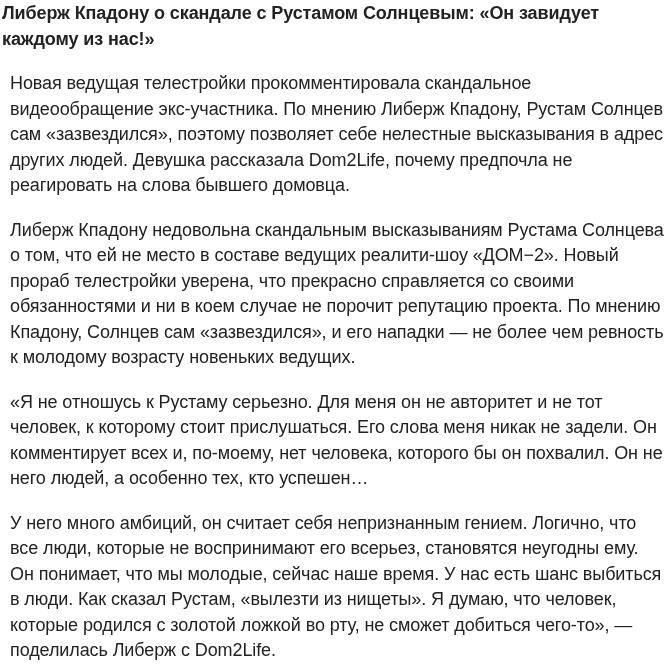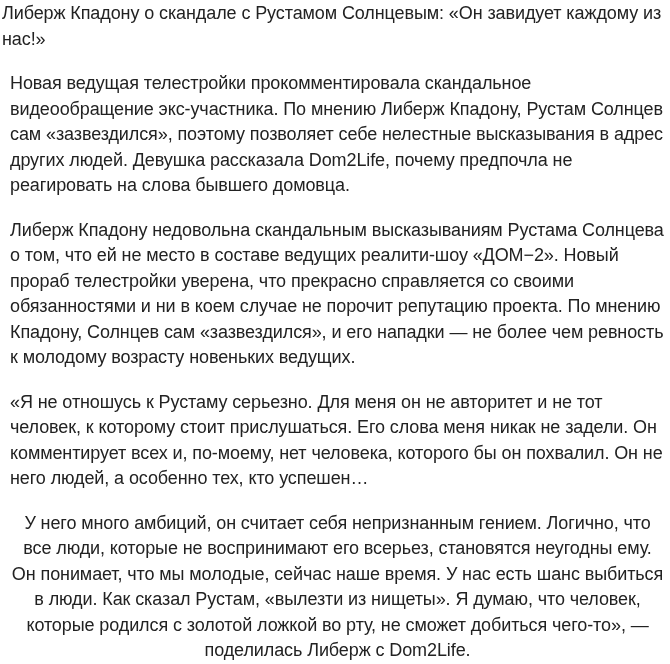--- a/index.html
+++ b/index.html
@@ -15,33 +15,32 @@
   .article {
     box-sizing: border-box;
     width: 670px;
     padding: 1px 5px 0 2px;
     font-family: "Liberation Sans", sans-serif;
     color: #222222;
     letter-spacing: -0.1px;
   }
   .article h1 {
     font-size: 18px;
-    font-weight: 400;
+    font-weight: 700;
     line-height: 25.5px;
     margin: 0 0 19px 0;
   }
   .article p {
     font-size: 18px;
     font-weight: 400;
     line-height: 25.5px;
     margin: 0 0 19px 8px;
   }
   .article p:last-child {
     margin-bottom: 0;
-    text-align: center;
   }
 </style>
 </head>
 <body>
 
 <article class="article">
   <h1>Либерж Кпадону о скандале с Рустамом Солнцевым: «Он завидует каждому из нас!»</h1>
 
   <p>Новая ведущая телестройки прокомментировала скандальное видеообращение экс-участника. По мнению Либерж Кпадону, Рустам Солнцев сам «зазвездился», поэтому позволяет себе нелестные высказывания в адрес других людей. Девушка рассказала Dom2Life, почему предпочла не реагировать на слова бывшего домовца.</p>
 

